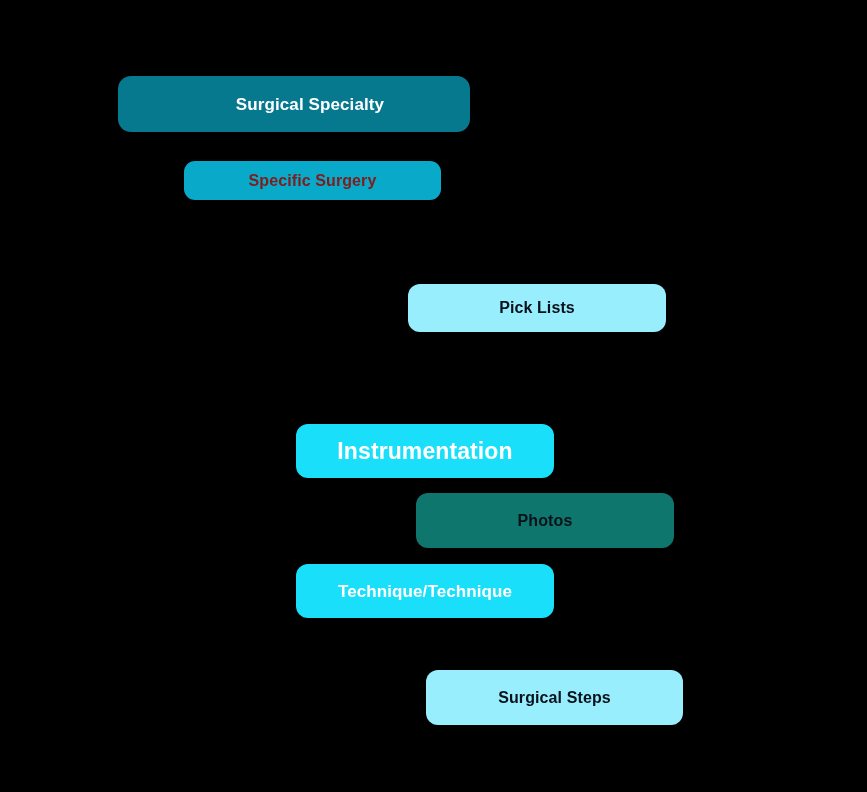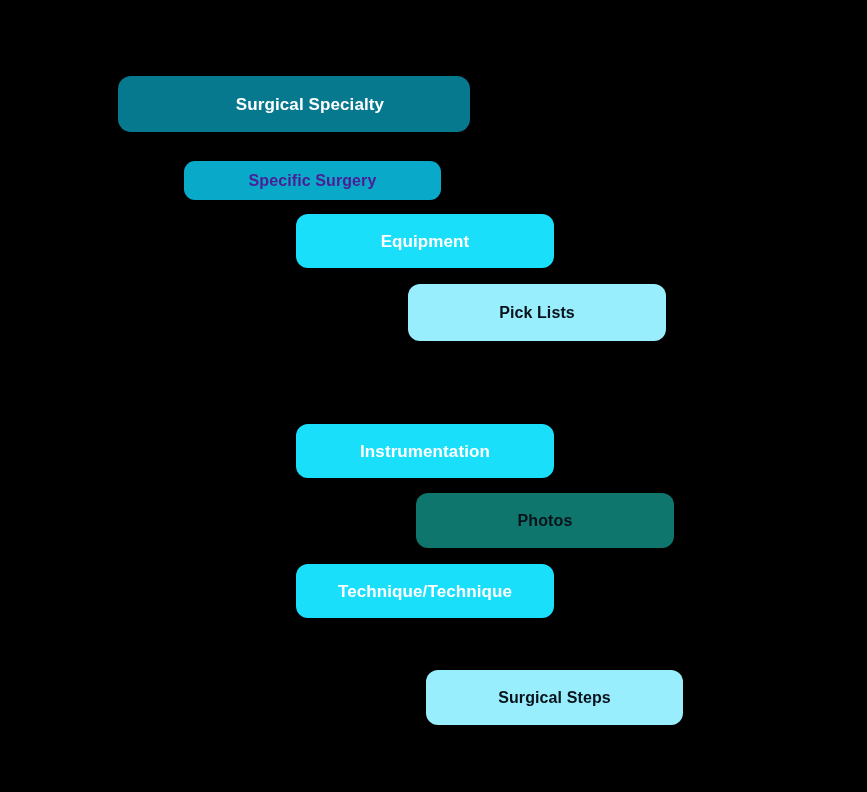--- a/index.html
+++ b/index.html
@@ -41,43 +41,40 @@
   
   .tier-1 { background: #07798f; color: #ffffff; padding-left: 32px; }
   .tier-2 { background: #09a9c9; color: #ffffff; }
   .tier-3 { background: #19dffa; color: #ffffff; }
   .tier-4 { background: #99eefd; color: #07121a; }
 
   
   #bar-0 { left: 118px; top: 76px;  width: 352px; height: 56px; font-size: 17px; border-radius: 13px; }
   #bar-1 { left: 184px; top: 161px; width: 257px; height: 39px; font-size: 16px; border-radius: 11px; }
   #bar-2 { left: 296px; top: 214px; width: 258px; height: 54px; font-size: 17px; border-radius: 12px; }
-  #bar-3 { left: 408px; top: 284px; width: 258px; height: 57px; font-size: 16px; border-radius: 12px; }
+  #bar-3 { left: 408px; top: 284px; width: 258px; height: 48px; font-size: 16px; border-radius: 12px; }
   #bar-4 { left: 408px; top: 354px; width: 258px; height: 54px; font-size: 16px; border-radius: 12px; }
-  #bar-5 { left: 296px; top: 424px; width: 258px; height: 54px; font-size: 17px; border-radius: 12px; }
+  #bar-5 { left: 296px; top: 424px; width: 258px; height: 54px; font-size: 23px; border-radius: 12px; }
   #bar-6 { left: 416px; top: 493px; width: 258px; height: 55px; font-size: 16px; border-radius: 12px; }
   #bar-7 { left: 296px; top: 564px; width: 258px; height: 54px; font-size: 17px; border-radius: 12px; }
   #bar-8 { left: 426px; top: 670px; width: 257px; height: 55px; font-size: 16px; border-radius: 12px; }
 </style>
 </head>
 <body>
 
 <div id="stage" style="background: rgb(0, 0, 0);">
 
   <div class="bar tier-1" id="bar-0" style="background: rgb(7, 121, 143); color: rgb(255, 255, 255);">
     <span class="bar-label">Surgical Specialty</span>
   </div>
 
-  <div class="bar tier-2" id="bar-1" style="background: rgb(9, 169, 201); color: #4c1d95;">
+  <div class="bar tier-2" id="bar-1" style="background: rgb(9, 169, 201); color: #7f1d1d;">
     <span class="bar-label">Specific Surgery</span>
   </div>
 
-  <div class="bar tier-3" id="bar-2" style="background: rgb(25, 223, 250); color: rgb(255, 255, 255);">
-    <span class="bar-label">Equipment</span>
-  </div>
 
   <div class="bar tier-4" id="bar-3" style="background: rgb(153, 238, 253); color: rgb(7, 18, 26);">
     <span class="bar-label">Pick Lists</span>
   </div>
 
 
   <div class="bar tier-3" id="bar-5" style="background: rgb(25, 223, 250); color: rgb(255, 255, 255);">
     <span class="bar-label">Instrumentation</span>
   </div>
 

